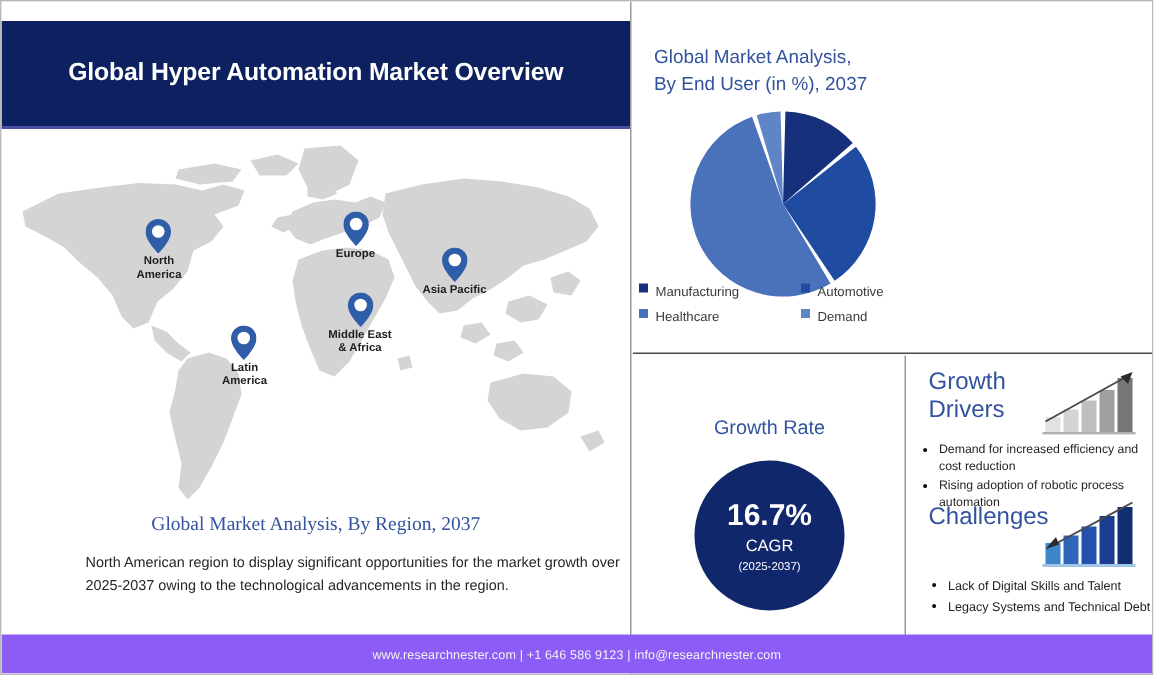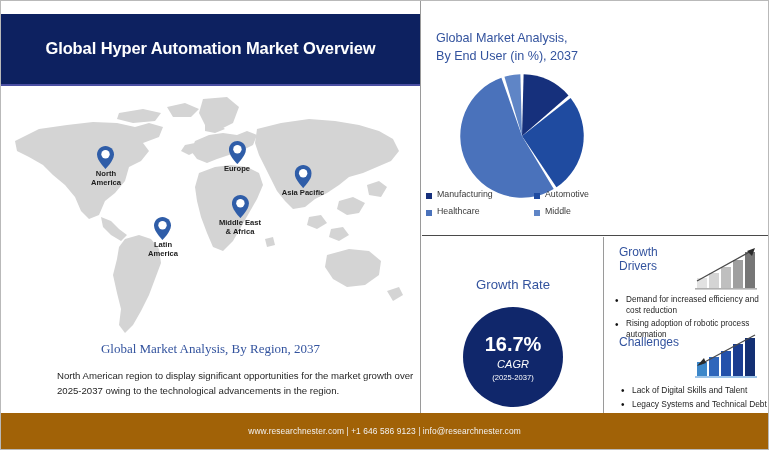--- a/index.html
+++ b/index.html
@@ -74,22 +74,22 @@
   #region-body{
     position:absolute;left:32px;top:368px;width:360px;
     text-align:left;
     color:#262626;
     font-size:9.6px;
     line-height:1.55;
     margin-left:24px;
   }
 
   #footer-bar{
-    position:absolute;left:0;bottom:0;width:767px;height:36px;
-    background:#a16207;
+    position:absolute;left:0;bottom:0;width:767px;height:26px;
+    background:#8b5cf6;
     display:flex;align-items:center;justify-content:center;
   }
   #footer-text{
     color:#f2f2f2;font-size:8.4px;letter-spacing:0.1px;
   }
 
   
   #pie-panel{
     position:absolute;left:421px;top:0;width:346px;height:235px;
     box-sizing:border-box;
@@ -103,21 +103,21 @@
   }
   #pie-chart{
     position:absolute;left:37px;top:72px;width:126px;height:126px;
   }
   #pie-legend{
     position:absolute;left:4px;top:188px;width:230px;
     display:grid;
     grid-template-columns:108px 108px;
     row-gap:7px;
   }
-  .legend-item{display:flex;align-items:flex-end;gap:5px;}
+  .legend-item{display:flex;align-items:flex-start;gap:5px;}
   .legend-swatch{width:6px;height:6px;display:inline-block;flex:none;}
   .legend-label{font-size:8.8px;color:#3a3a3a;}
 
   
   #growth-rate-panel{
     position:absolute;left:421px;top:236px;width:182px;height:192px;
     box-sizing:border-box;
     border-right:1px solid #9a9a9a;
     background:#ffffff;
   }
@@ -127,32 +127,32 @@
   }
   #cagr-circle{
     position:absolute;left:41px;top:70px;
     width:100px;height:100px;border-radius:50%;
     background:#10276b;
     display:flex;flex-direction:column;
     align-items:center;justify-content:center;
     color:#ffffff;
   }
   #cagr-value{font-size:20px;font-weight:bold;line-height:1.1;}
-  #cagr-label{font-size:11px;margin-top:3px;font-style:italic;}
+  #cagr-label{font-size:11px;margin-top:3px;}
   #cagr-period{font-size:7.6px;margin-top:3px;}
 
   
   #drivers-panel{
     position:absolute;left:604px;top:236px;width:163px;height:192px;
     background:#ffffff;
   }
   .section-head{
     position:relative;
     color:#33539e;
-    font-size:12px;
+    font-size:16px;
     line-height:1.2;
     white-space:pre-line;
   }
   #drivers-title{position:absolute;left:14px;top:8px;width:78px;}
   #drivers-icon{position:absolute;left:88px;top:8px;width:70px;height:48px;}
   #drivers-list{
     position:absolute;left:8px;top:58px;width:152px;
     margin:0;padding:0;list-style:none;
   }
   #challenges-title{position:absolute;left:14px;top:98px;width:80px;}
@@ -306,21 +306,21 @@
       <div class="legend-item">
         <span class="legend-swatch" style="background:#1f4ba0;"></span>
         <span class="legend-label">Automotive</span>
       </div>
       <div class="legend-item">
         <span class="legend-swatch" style="background:#4a72bb;"></span>
         <span class="legend-label">Healthcare</span>
       </div>
       <div class="legend-item">
         <span class="legend-swatch" style="background:#5f85c6;"></span>
-        <span class="legend-label">Middle</span>
+        <span class="legend-label">Demand</span>
       </div>
     </div>
   </div>
 
   <div id="growth-rate-panel">
     <div id="growth-rate-title">Growth Rate</div>
     <div id="cagr-circle">
       <div id="cagr-value">16.7%</div>
       <div id="cagr-label">CAGR</div>
       <div id="cagr-period">(2025-2037)</div>

